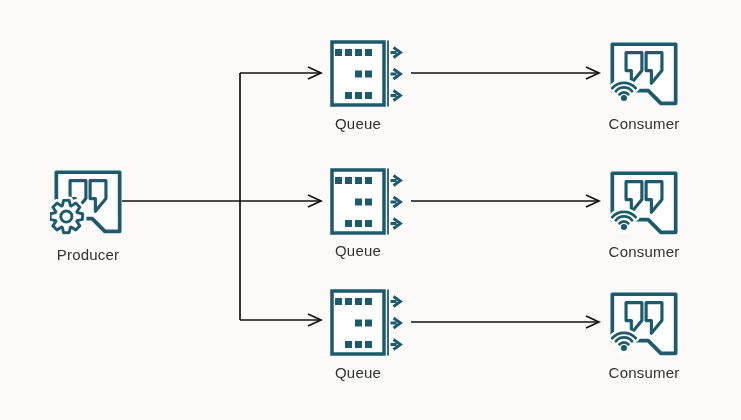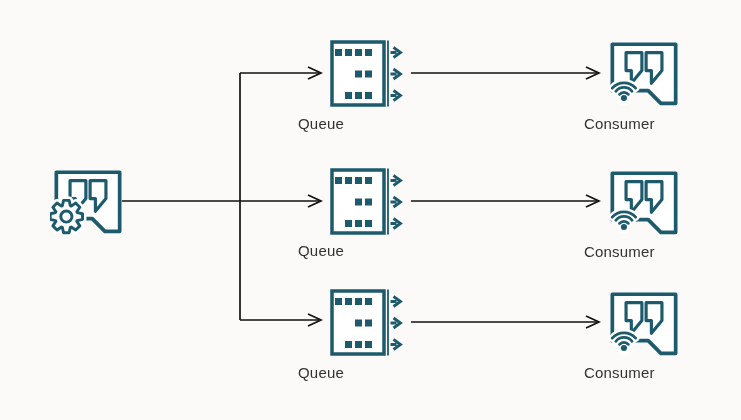--- a/index.html
+++ b/index.html
@@ -11,20 +11,21 @@
     position:relative;
     width:741px;height:420px;
     background:#fbfaf8;
     overflow:hidden;
   }
   .layer{position:absolute;left:0;top:0;}
   .node{position:absolute;}
   .node-label{
     position:absolute;
     width:120px;
+    text-align:center;
     font-size:15px;
     color:#35312e;
     letter-spacing:.2px;
     line-height:17px;
     user-select:none;
   }
 </style>
 </head>
 <body>
 
@@ -60,20 +61,21 @@
           <path d="M38,12 h15 v17 l-10,12 v-12 h-5 Z"></path>
         </g>
       </g>
       <g transform="translate(15.5,46) scale(1.15)">
         <path d="M8.9,-3.3 L13.3,-2.3 L13.3,2.3 L8.9,3.3 L8.6,4 L11.1,7.7 L7.7,11.1 L4,8.6 L3.3,8.9 L2.3,13.3 L-2.3,13.3 L-3.3,8.9 L-4,8.6 L-7.7,11.1 L-11.1,7.7 L-8.6,4 L-8.9,3.3 L-13.3,2.3 L-13.3,-2.3 L-8.9,-3.3 L-8.6,-4 L-11.1,-7.7 L-7.7,-11.1 L-4,-8.6 L-3.3,-8.9 L-2.3,-13.3 L2.3,-13.3 L3.3,-8.9 L4,-8.6 L7.7,-11.1 L11.1,-7.7 L8.6,-4 Z" fill="#ffffff" stroke="#ffffff" stroke-width="6.5" stroke-linejoin="round"></path>
         <path d="M8.9,-3.3 L13.3,-2.3 L13.3,2.3 L8.9,3.3 L8.6,4 L11.1,7.7 L7.7,11.1 L4,8.6 L3.3,8.9 L2.3,13.3 L-2.3,13.3 L-3.3,8.9 L-4,8.6 L-7.7,11.1 L-11.1,7.7 L-8.6,4 L-8.9,3.3 L-13.3,2.3 L-13.3,-2.3 L-8.9,-3.3 L-8.6,-4 L-11.1,-7.7 L-7.7,-11.1 L-4,-8.6 L-3.3,-8.9 L-2.3,-13.3 L2.3,-13.3 L3.3,-8.9 L4,-8.6 L7.7,-11.1 L11.1,-7.7 L8.6,-4 Z" fill="#ffffff" stroke="#1d5a6c" stroke-width="2.4" stroke-linejoin="round"></path>
         <circle cx="0" cy="0" r="4.6" fill="#ffffff" stroke="#1d5a6c" stroke-width="2.4"></circle>
       </g>
     </svg>
   </div>
+  <div class="node-label" style="left:28px;top:246px;">Producer</div>
 
   <div class="node" style="left:330px;top:40px;">
     <svg width="76" height="67" viewBox="0 0 76 67">
       <rect x="2" y="2" width="52" height="63" fill="#ffffff" stroke="#1d5a6c" stroke-width="3.5"></rect>
       <g fill="#1d5a6c">
         <rect x="5" y="9" width="7" height="7"></rect>
           <rect x="15" y="9" width="7" height="7"></rect>
           <rect x="25" y="9" width="7" height="7"></rect>
           <rect x="35" y="9" width="7" height="7"></rect>
         <rect x="25" y="30.5" width="7" height="7"></rect>

